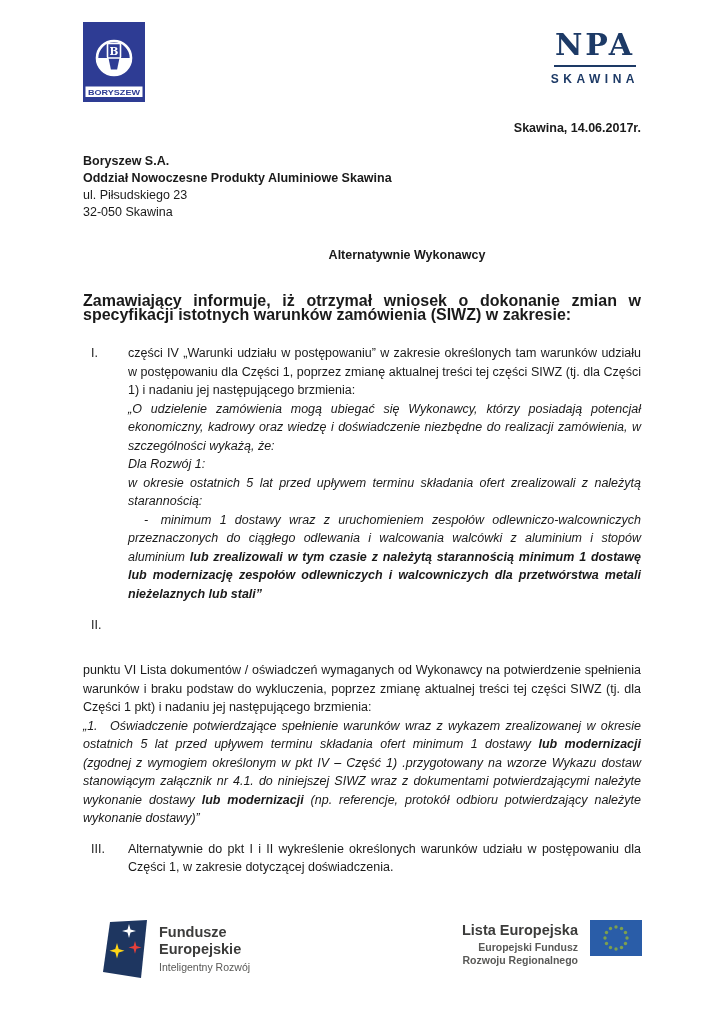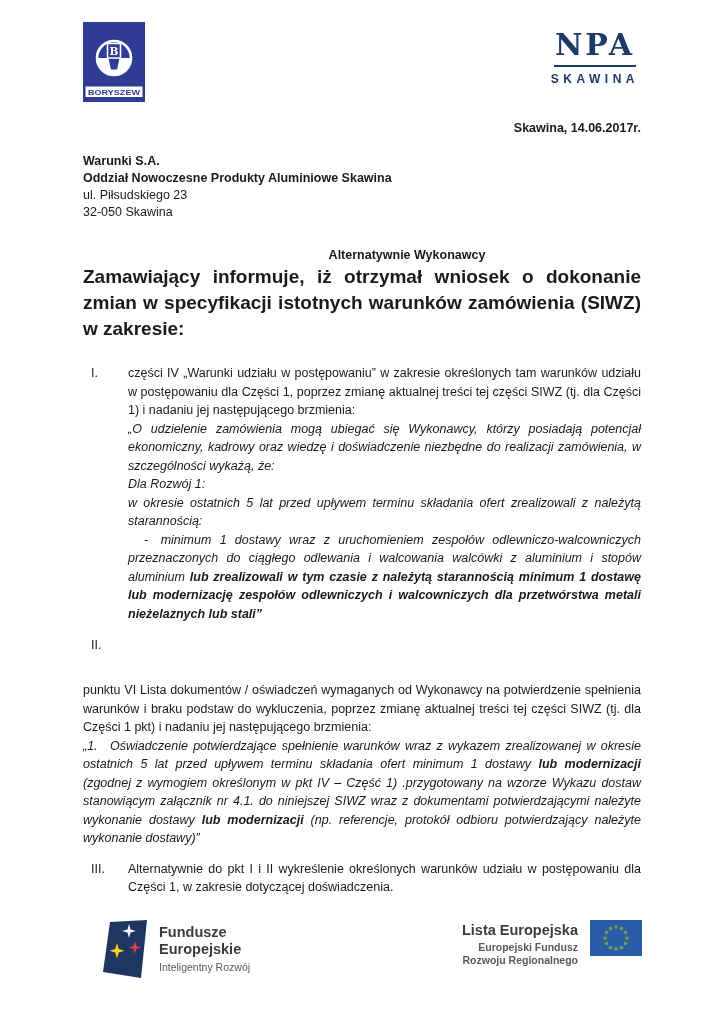--- a/index.html
+++ b/index.html
@@ -36,21 +36,21 @@
   
   .recipient { margin-top: 26px; text-align: center; padding-left: 90px; font-weight: bold; font-size: 12.5px; line-height: 17px; }
 
   
   .subject {
     margin-top: 34px; font-weight: bold; font-size: 12.8px; line-height: 23px;
     text-align: justify; text-decoration: underline; text-underline-offset: 3px;
   }
 
   
-  .intro { font-weight: bold; font-size: 19px; line-height: 26px; text-align: justify; }
+  .intro { margin-top: 30px; font-weight: bold; font-size: 16px; line-height: 14px; text-align: justify; }
 
   
   .list { margin-top: 22px; font-size: 12.5px; line-height: 18.5px; }
   .list-item { display: flex; }
   .list-item .numeral { width: 45px; flex: 0 0 45px; padding-left: 8px; }
   .item-body { flex: 1 1 auto; }
   .item-body p { text-align: justify; }
   .item-body p.hang { text-indent: 16px; }
   .mb-sm { margin-bottom: 13px; }
   .mb-lg { margin-bottom: 12px; flex-direction: column; }
@@ -85,21 +85,21 @@
     <div class="npa-logo">
       <div class="npa-acronym">NPA</div>
       <div class="npa-rule"></div>
       <div class="npa-city">SKAWINA</div>
     </div>
   </div>
 
   <div class="date-line">Skawina, 14.06.2017r.</div>
 
   <div class="sender">
-    <div class="b">Warunki S.A.</div>
+    <div class="b">Boryszew S.A.</div>
     <div class="b">Oddział Nowoczesne Produkty Aluminiowe Skawina</div>
     <div>ul. Piłsudskiego 23</div>
     <div>32-050 Skawina</div>
   </div>
 
   <div class="recipient">Alternatywnie Wykonawcy</div>
 
 
   <div class="intro">Zamawiający informuje, iż otrzymał wniosek o dokonanie zmian w specyfikacji istotnych warunków zamówienia (SIWZ) w zakresie:</div>
 

